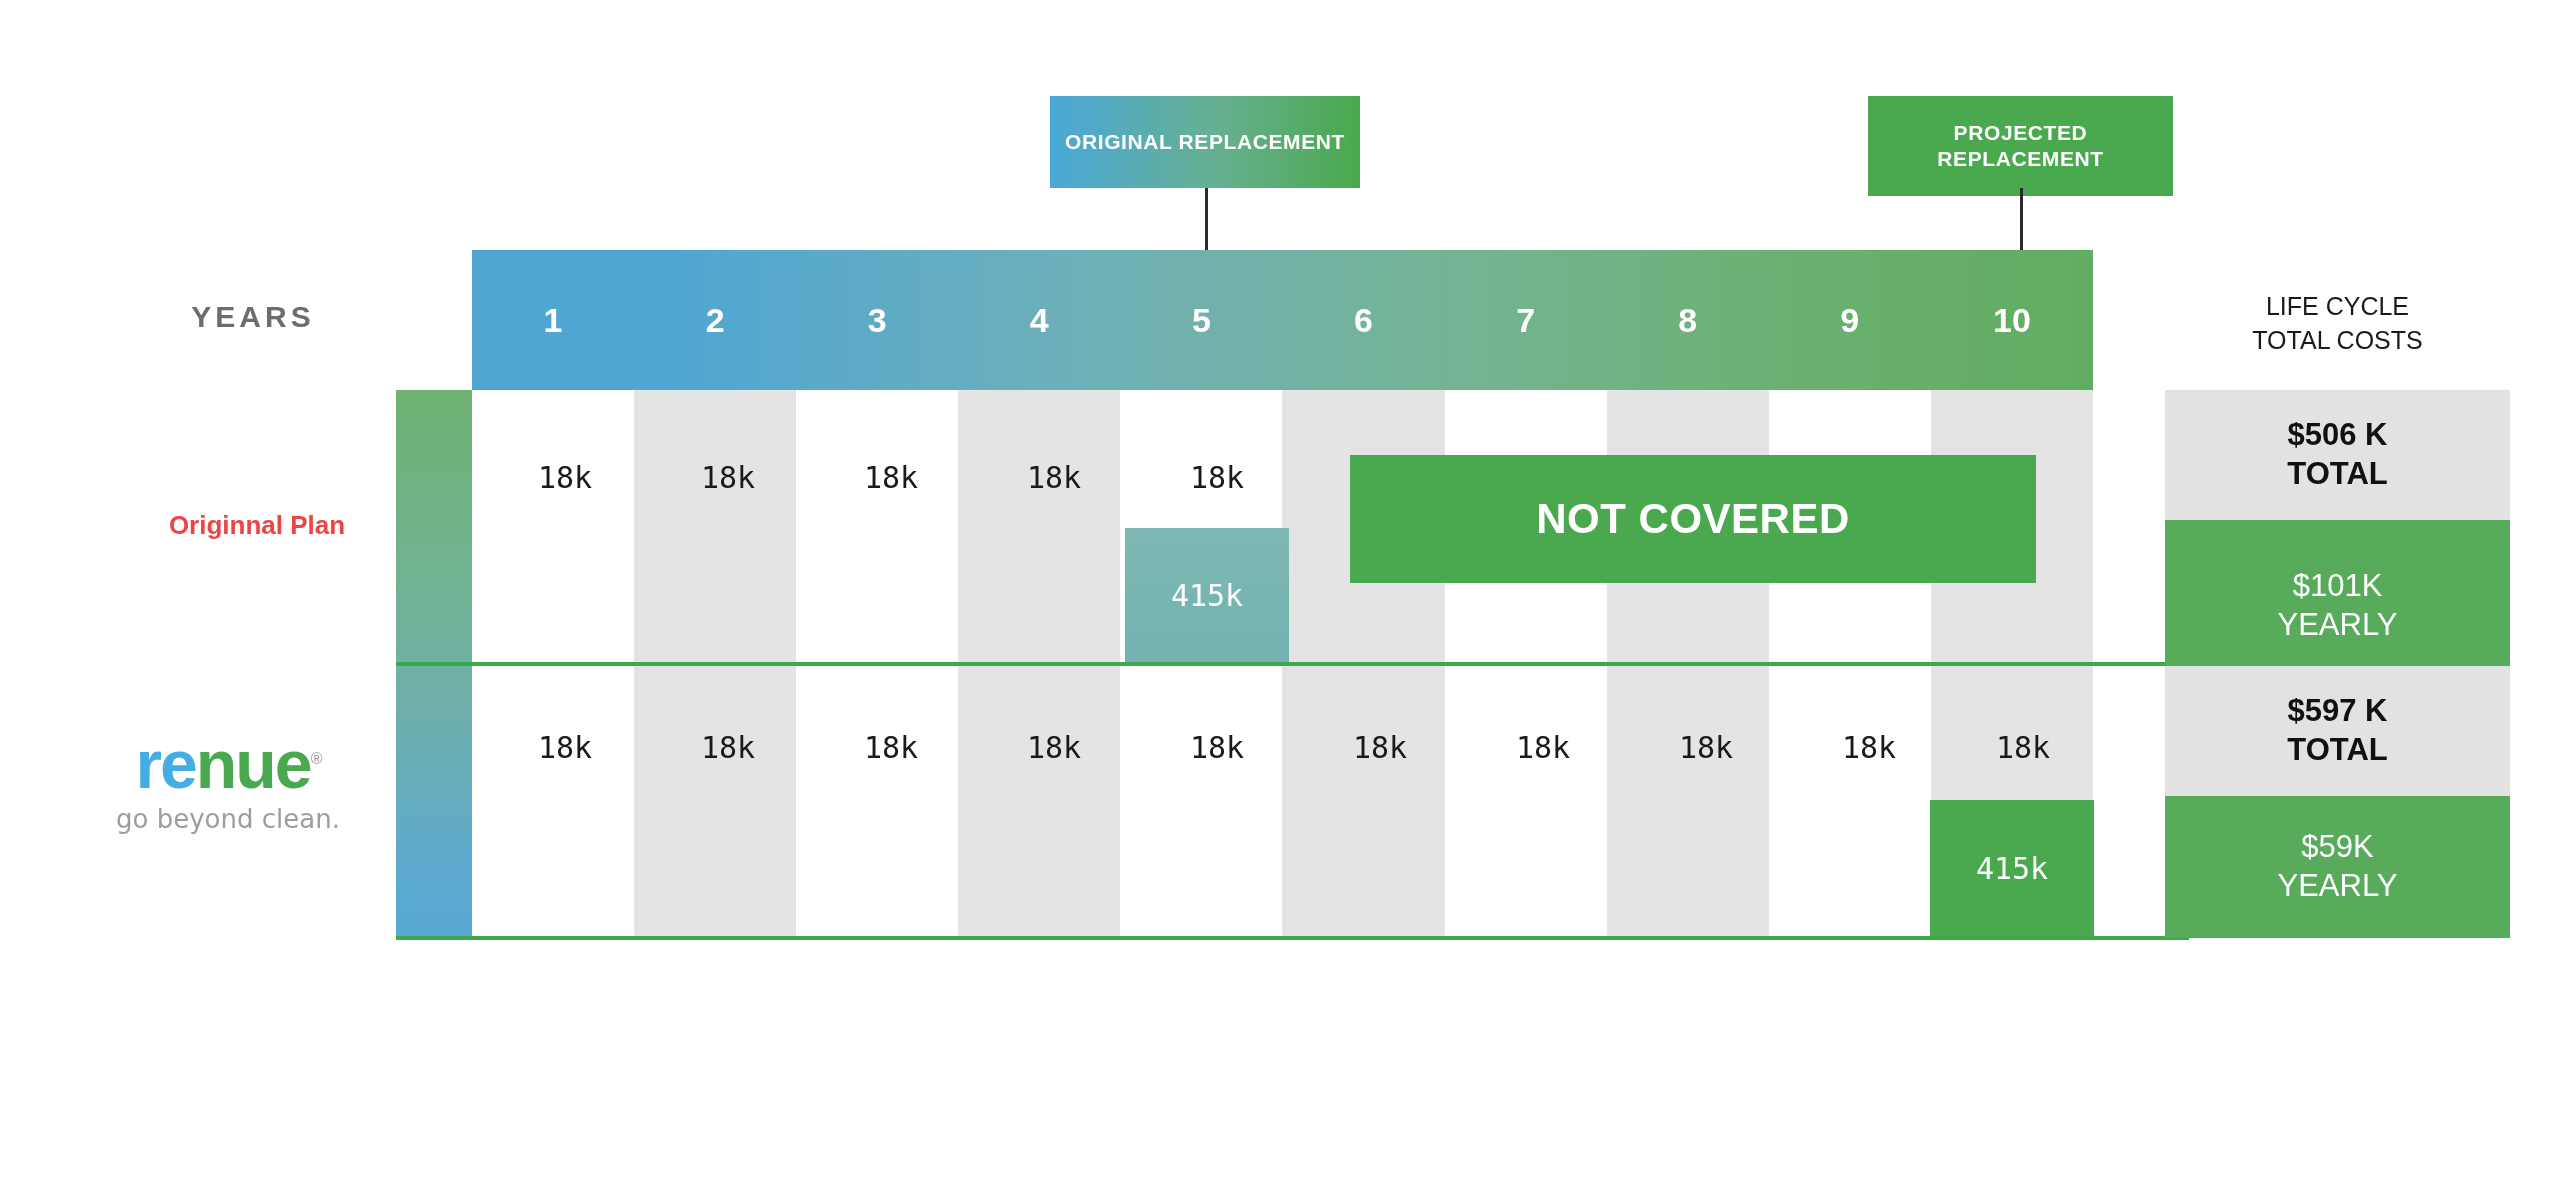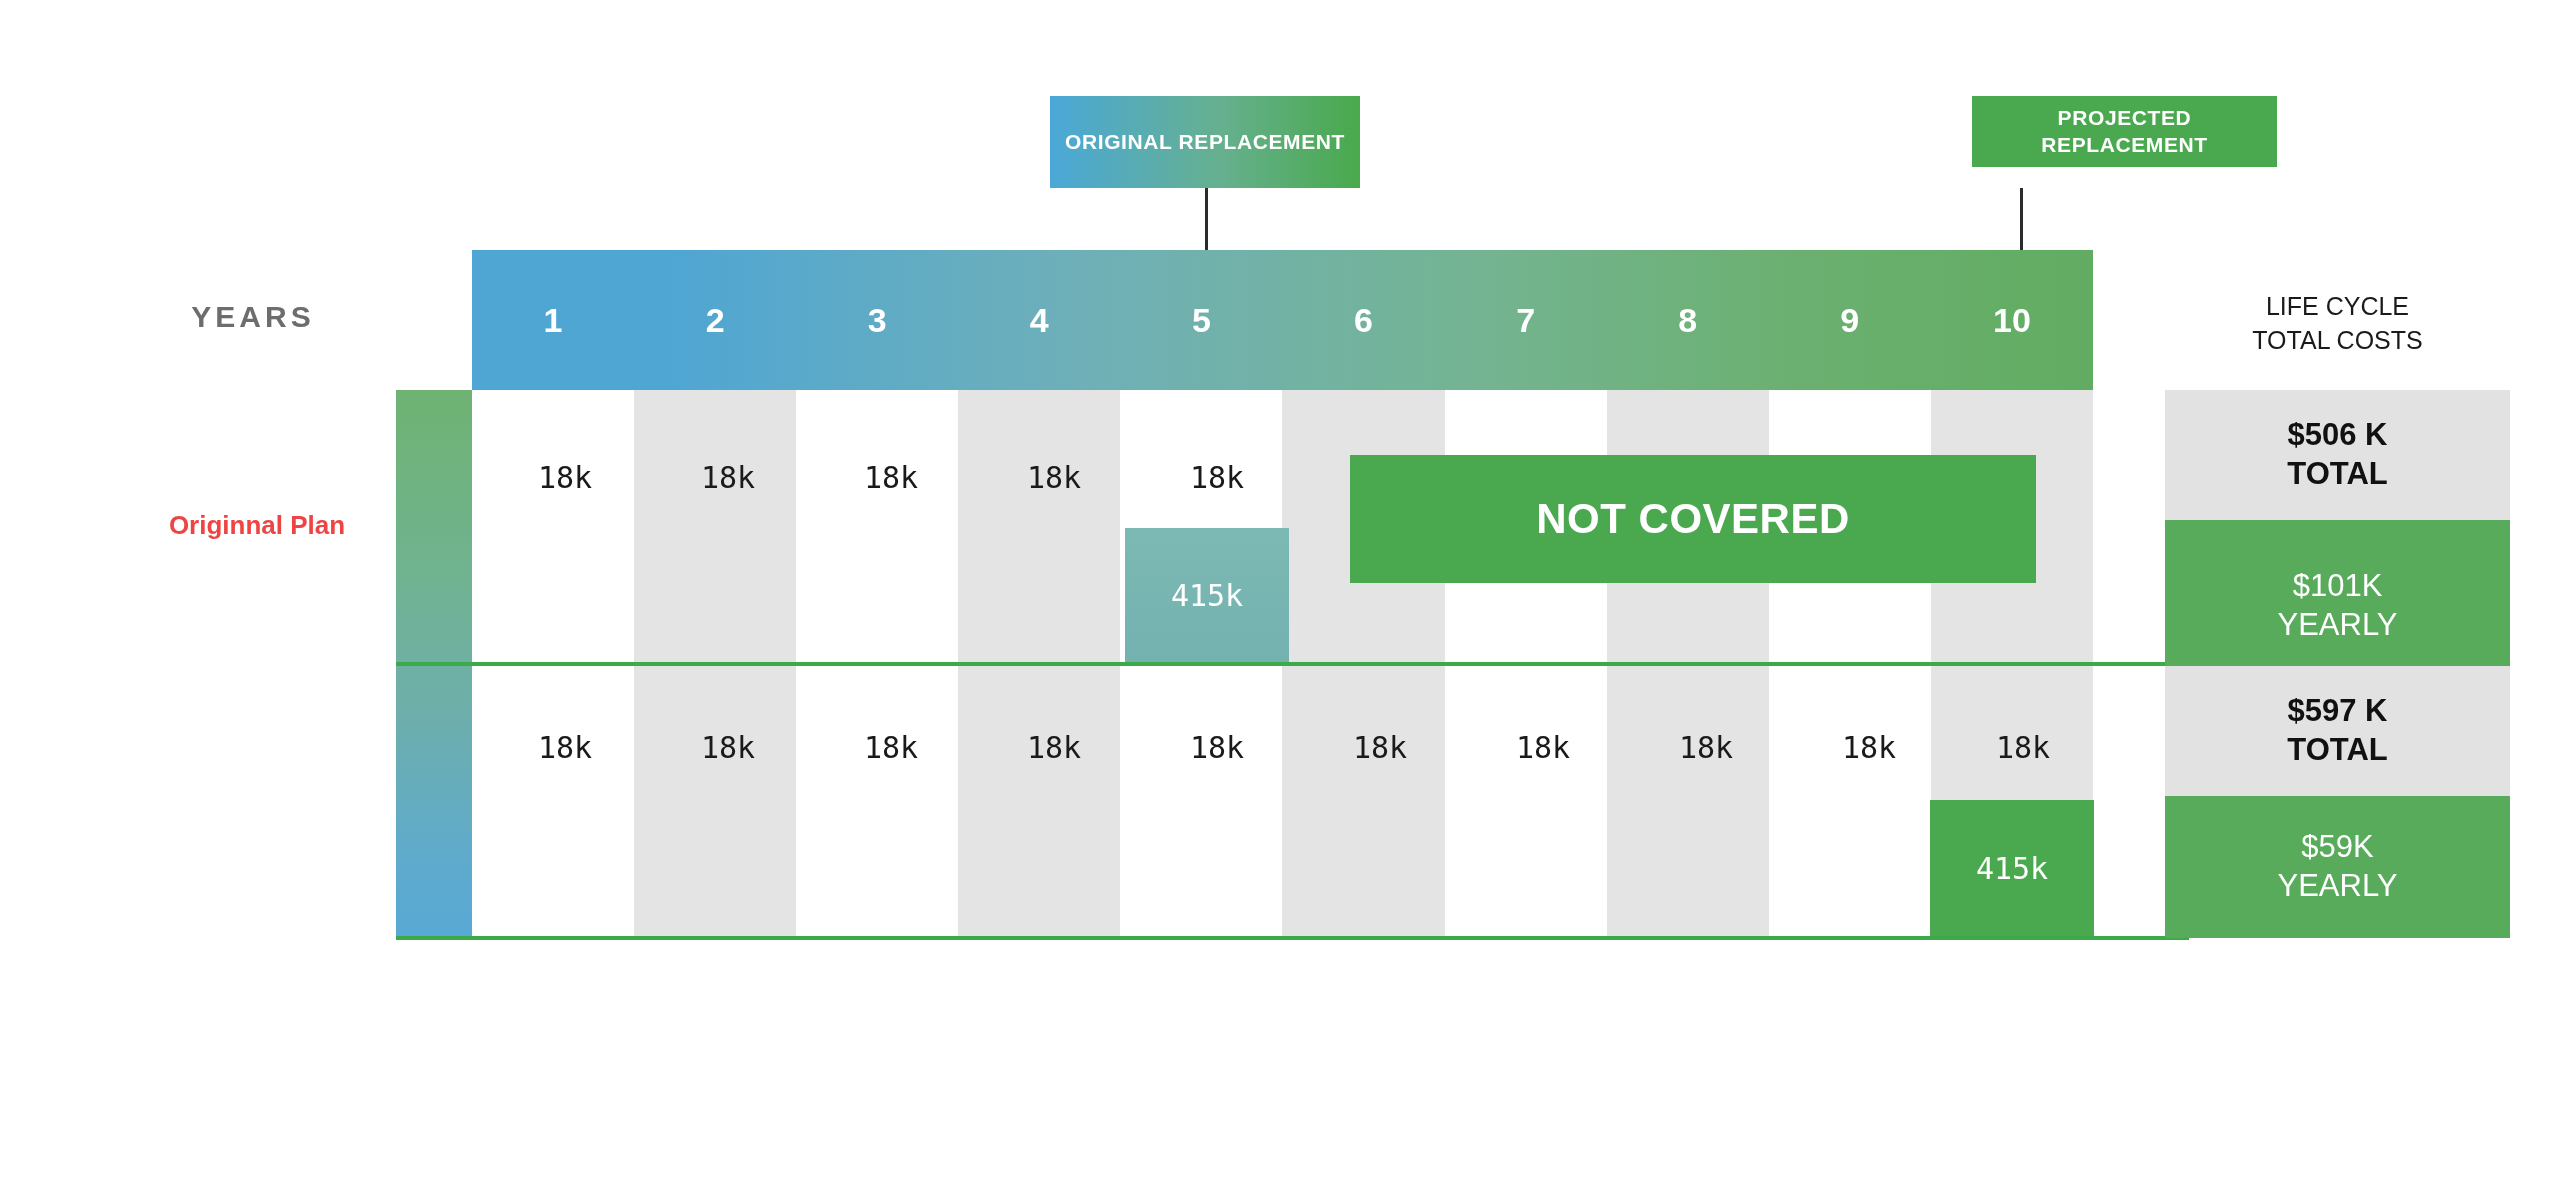--- a/index.html
+++ b/index.html
@@ -20,21 +20,21 @@
     font-weight: bold;
     letter-spacing: .6px;
     line-height: 1.25;
   }
   #callout-original {
     left: 1050px; top: 96px; width: 310px; height: 92px;
     font-size: 21px;
     background: linear-gradient(90deg, #4aa8d8 0%, #66b08f 55%, #49a94c 100%);
   }
   #callout-projected {
-    left: 1972px; top: 96px; width: 305px; height: 71px;
+    left: 1868px; top: 96px; width: 305px; height: 100px;
     font-size: 21px;
     background: #4aa94e;
   }
   .leader-line {
     position: absolute; width: 3px; background: #2b2b2b;
   }
   #leader-original { left: 1205px; top: 188px; height: 62px; }
   #leader-projected { left: 2020px; top: 188px; height: 62px; }
 
   
@@ -236,20 +236,24 @@
   <div class="cell-val" style="left:1287px; top:730px;">18k</div>
   <div class="cell-val" style="left:1450px; top:730px;">18k</div>
   <div class="cell-val" style="left:1613px; top:730px;">18k</div>
   <div class="cell-val" style="left:1776px; top:730px;">18k</div>
   <div class="cell-val" style="left:1930px; top:730px;">18k</div>
 
   <div id="repl-projected" class="repl-block">
     <span>415k</span>
   </div>
 
+  <div id="logo">
+    <div class="wordmark"><span class="wm-re">re</span><span class="wm-nue">nue</span><span class="wm-reg">®</span></div>
+    <div class="tagline">go beyond clean.</div>
+  </div>
 
   <div id="totals-header">
     <div>LIFE CYCLE</div>
     <div>TOTAL COSTS</div>
   </div>
 
   <div id="total-a-grey" class="total-box grey">
     <div>$506 K</div>
     <div>TOTAL</div>
   </div>

